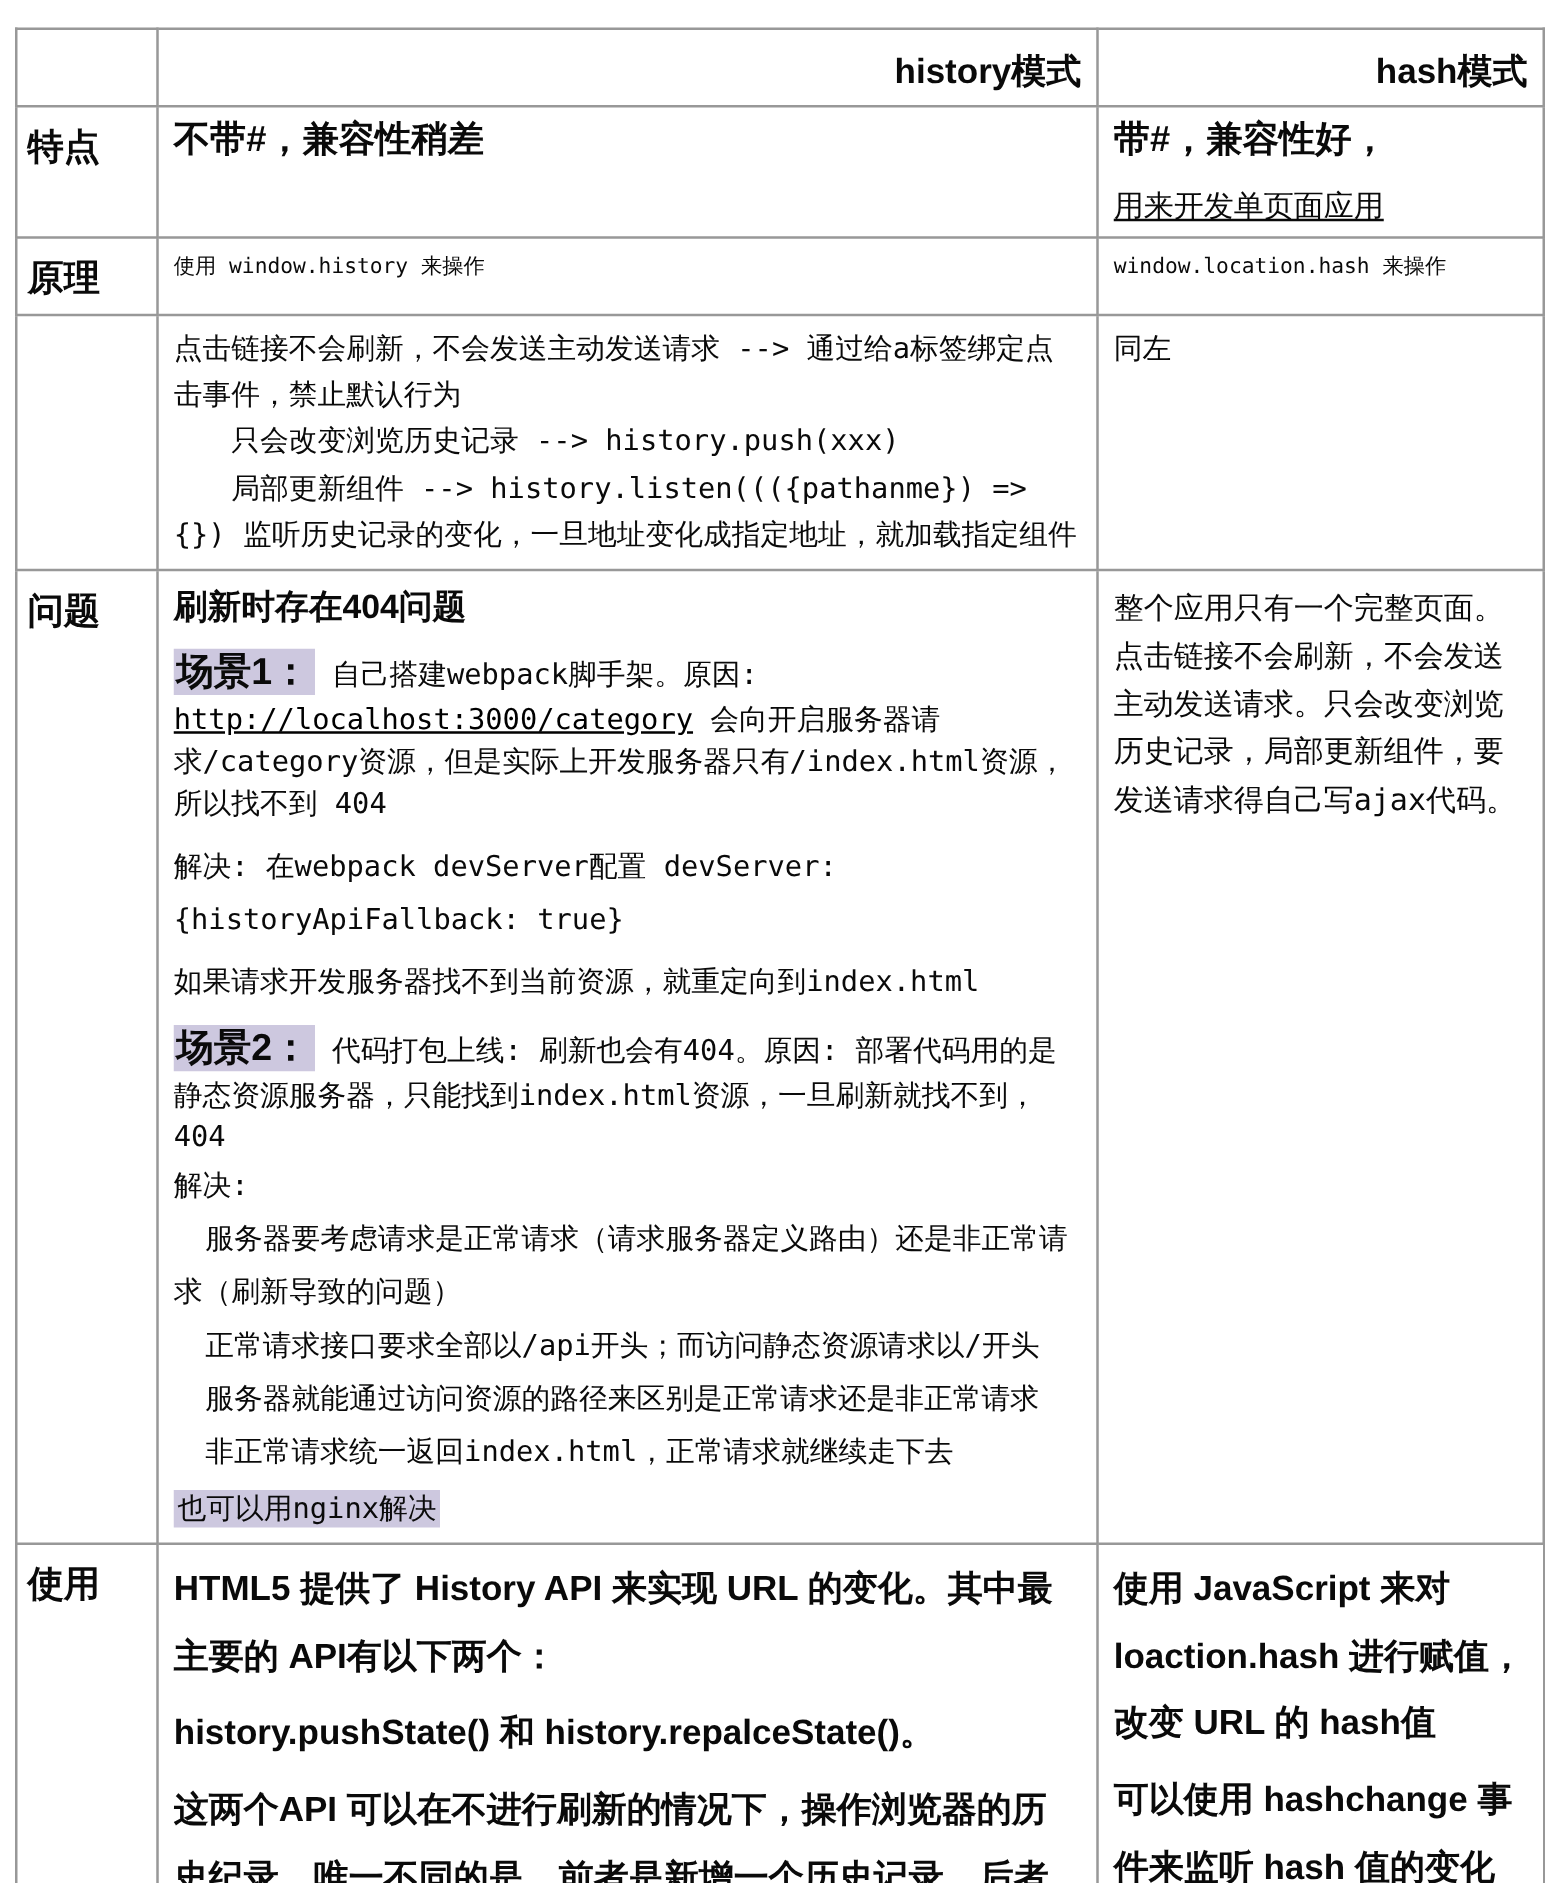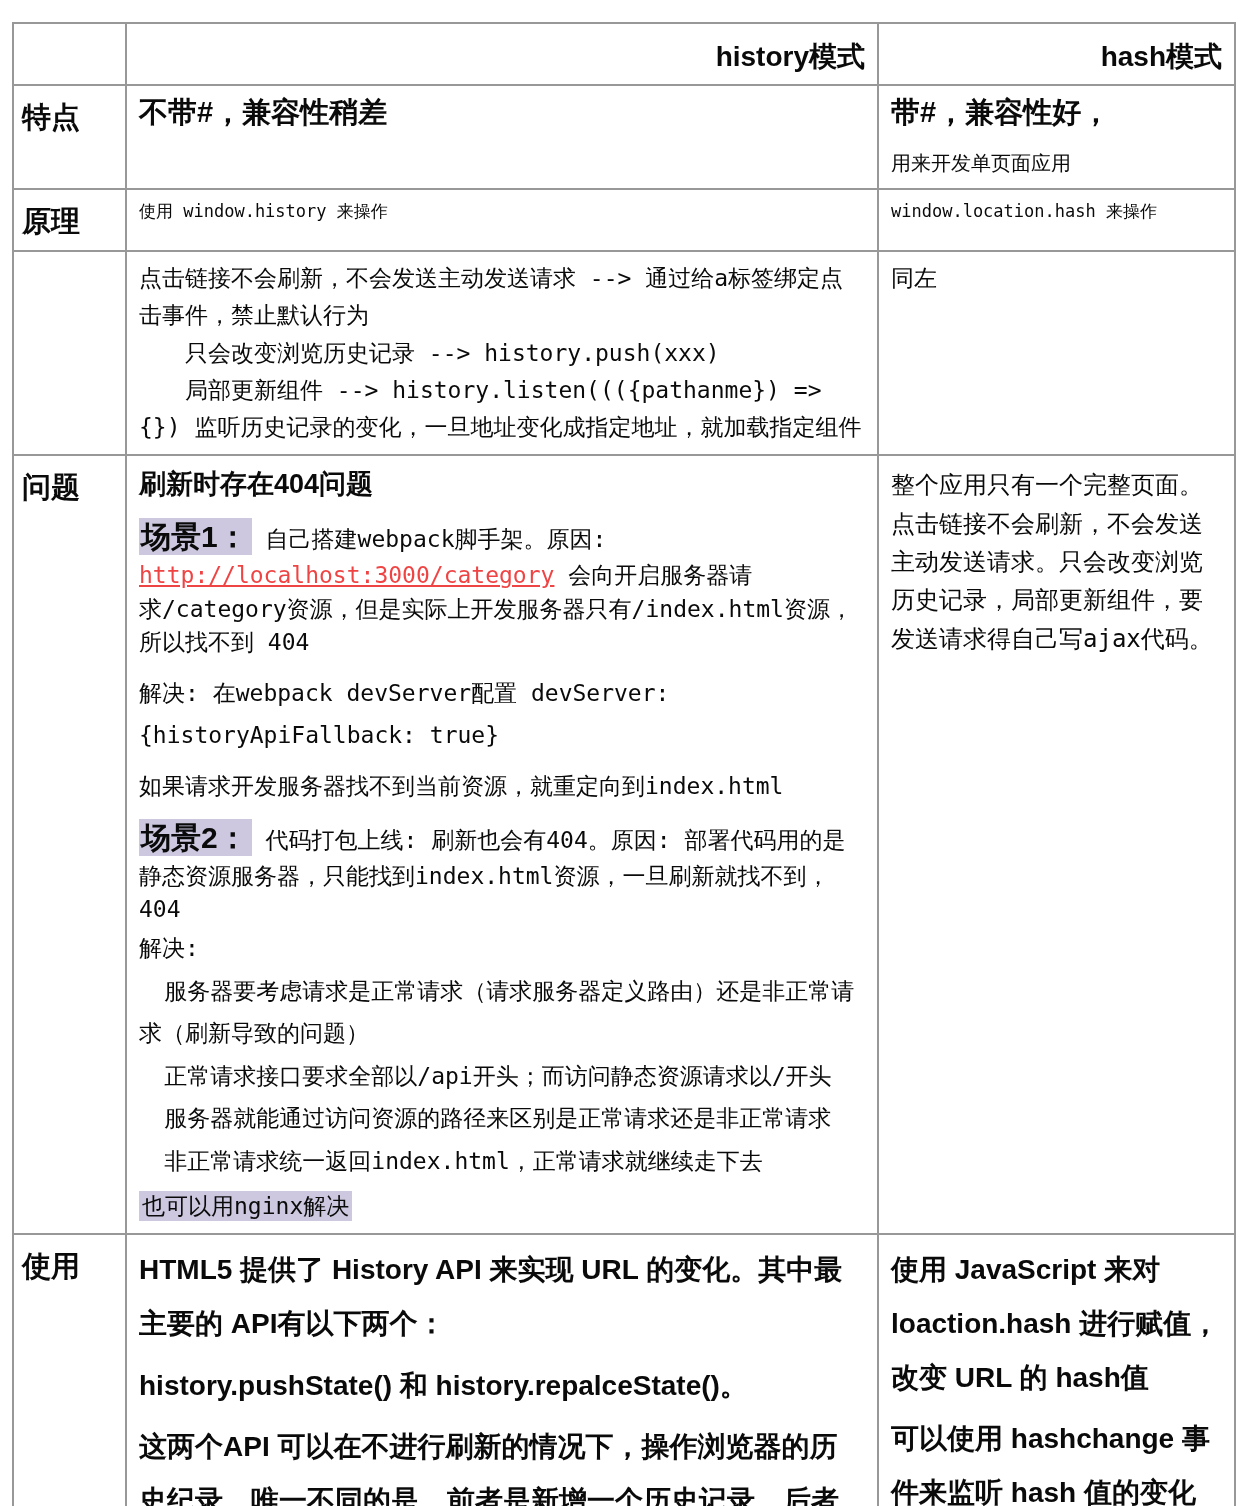--- a/index.html
+++ b/index.html
@@ -39,21 +39,21 @@
   tr.r-tedian  { height: 104px; }
   tr.r-yuanli  { height: 60px; padding-left: 24px; }
   tr.r-detail  { height: 170px; }
   tr.r-wenti   { height: 716px; }
   tr.r-shiyong { height: 314px; }
 
   td.hcell { font-size: 28px; padding-top: 14px; }
   td.lbl   { font-size: 29px; padding-top: 12px; padding-left: 8px; }
 
   .big-bold { font-size: 29px; line-height: 1.3; }
-  .sub-note { font-size: 20px; margin-top: 18px; line-height: 1.3; }
+  .sub-note { font-size: 24px; margin-top: 18px; line-height: 1.3; text-decoration: underline; }
 
   .yuanli-txt { font-size: 17px; padding-top: 2px; }
 
   .detail-txt { font-size: 23px; line-height: 1.62; }
   .detail-txt .ind { text-indent: 2em; }
 
   .w-head { font-size: 27px; margin: 2px 0 0 0; }
   p.body  { font-size: 23px; margin: 13px 0 0 0; line-height: 1.46; }
   p.lh18  { line-height: 1.82; }
   .gap-top { margin-top: 44px; }
@@ -63,21 +63,21 @@
   .scene-label {
     font-family: "Liberation Sans", sans-serif;
     font-weight: 700;
     font-size: 30px;
     background: #cdc8df;
     padding: 2px 4px 2px 2px;
     margin-top: 48px;
   }
   .hl { background: #cdc8df; padding: 2px 3px; }
   a.link {
-    color: #ef4444;
+    color: #000000;
   }
   .nginx-line { margin: 6px 0 0 0; font-size: 23px; line-height: 1.6; }
 
   .wenti-hash { font-size: 24px; line-height: 1.6; padding-top: 2px; }
 
   .use { font-family: "Liberation Sans", sans-serif; font-weight: 600; font-size: 28px; line-height: 1.92; }
   .use p { margin: 0 0 8px 0; }
   td.rel { position: relative; }
 </style>
 </head>

